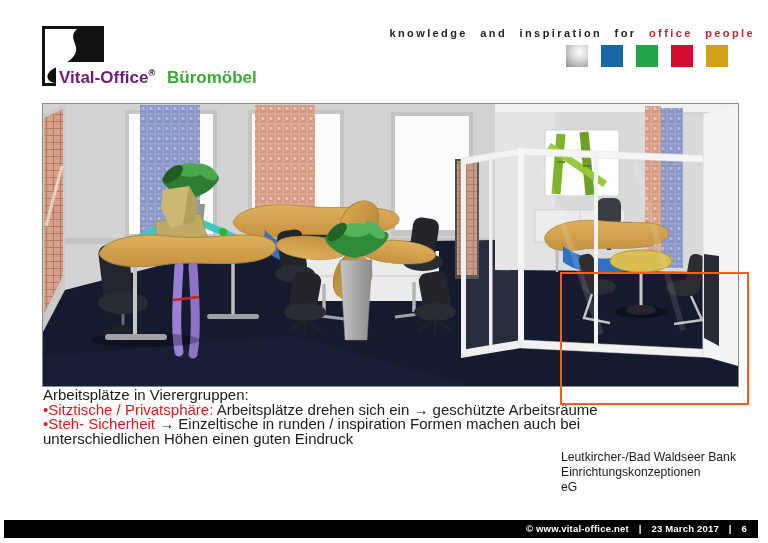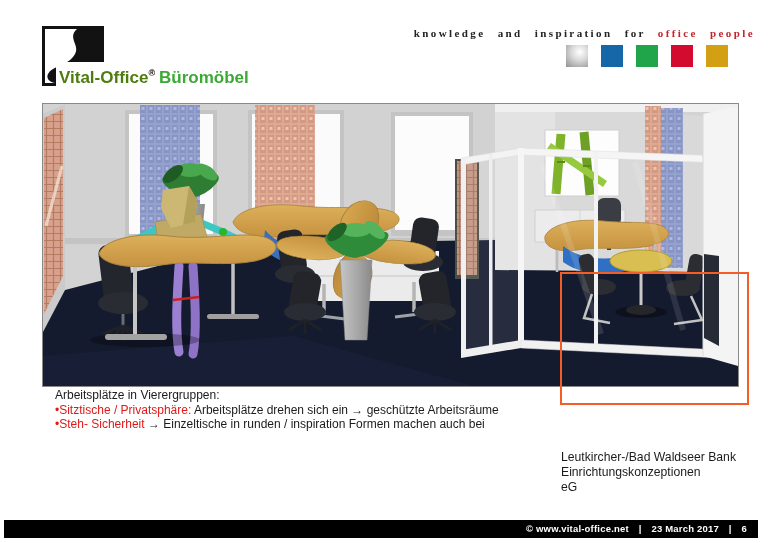--- a/index.html
+++ b/index.html
@@ -3,47 +3,47 @@
 <meta charset="utf-8">
 <style>
   html,body{margin:0;padding:0;background:#fff;}
   body{width:768px;height:543px;overflow:hidden;font-family:"Liberation Sans",sans-serif;}
   .slide{position:relative;width:768px;height:543px;background:#fff;}
 
   
   .logo-mark{position:absolute;left:42px;top:26px;width:62px;height:60px;}
   .logo-text{position:absolute;left:56px;top:62px;font-size:17px;font-weight:bold;
              background:#fff;padding:1px 5px 1px 3px;white-space:nowrap;line-height:20px;}
-  .logo-text .brand{color:#4d7c0f;}
+  .logo-text .brand{color:#701a75;}
   .logo-text sup{font-size:9px;}
-  .logo-text .product{color:#3aaa35;margin-left:4px;}
+  .logo-text .product{color:#3aaa35;margin-left:12px;}
 
   .tagline{position:absolute;right:13px;top:27px;font-size:11px;font-weight:bold;
-           letter-spacing:2.4px;word-spacing:7px;white-space:nowrap;font-family:Liberation Serif, serif;}
+           letter-spacing:2.4px;word-spacing:7px;white-space:nowrap;}
   .tagline .tg-black{color:#232323;}
   .tagline .tg-red{color:#c0262d;}
 
   .palette{position:absolute;left:566px;top:45px;display:flex;gap:13px;}
   .palette .sq{width:22px;height:22px;}
   .sq-silver{background:radial-gradient(circle at 62% 32%, #ffffff 0%, #d8d8d8 42%, #8f8f8f 100%);}
   .sq-blue{background:#1567a8;}
   .sq-green{background:#20a54b;}
   .sq-red{background:#d30b2e;}
   .sq-gold{background:#d3a013;}
 
   
   .photo{position:absolute;left:42px;top:103px;width:695px;height:282px;
          border:1px solid #8a8a8a;box-sizing:content-box;background:#d3d3d3;}
   .photo svg{display:block;width:695px;height:282px;}
 
   .highlight-box{position:absolute;left:560px;top:272px;width:185px;height:129px;
                  border:2px solid #f45e26;background:transparent;}
 
   
-  .bodytext{position:absolute;left:55px;top:388px;font-size:12px;line-height:14.6px;color:#1b1b1b;}
+  .bodytext{position:absolute;left:43px;top:388px;font-size:15px;line-height:14.6px;color:#1b1b1b;}
   .bodytext .lead{color:#e21717;}
   .caption{position:absolute;left:561px;top:450px;font-size:12.2px;line-height:15px;color:#1b1b1b;}
 
   
   .footerbar{position:absolute;left:4px;top:520px;width:754px;height:18px;background:#000;
              color:#fff;font-size:9.5px;font-weight:bold;line-height:18px;text-align:right;
              padding-right:11px;box-sizing:border-box;letter-spacing:.2px;}
   .footerbar span{margin-left:7px;}
 </style>
 </head>
@@ -315,20 +315,21 @@
       </g>
     </svg>
   </div>
 
   <div class="highlight-box"></div>
 
   <div class="bodytext">
     <div>Arbeitsplätze in Vierergruppen:</div>
     <div><span class="lead">•Sitztische / Privatsphäre:</span><span>  Arbeitsplätze drehen sich ein → geschützte Arbeitsräume</span></div>
     <div><span class="lead">•Steh- Sicherheit</span><span> → Einzeltische in runden / inspiration Formen machen auch bei</span></div>
+    <div><span class="lead"></span><span>unterschiedlichen Höhen einen guten Eindruck</span></div>
   </div>
 
   <div class="caption">
     <div>Leutkircher-/Bad Waldseer Bank</div>
     <div>Einrichtungskonzeptionen</div>
     <div>eG</div>
   </div>
 
   <div class="footerbar">
     <span>©  www.vital-office.net</span>

